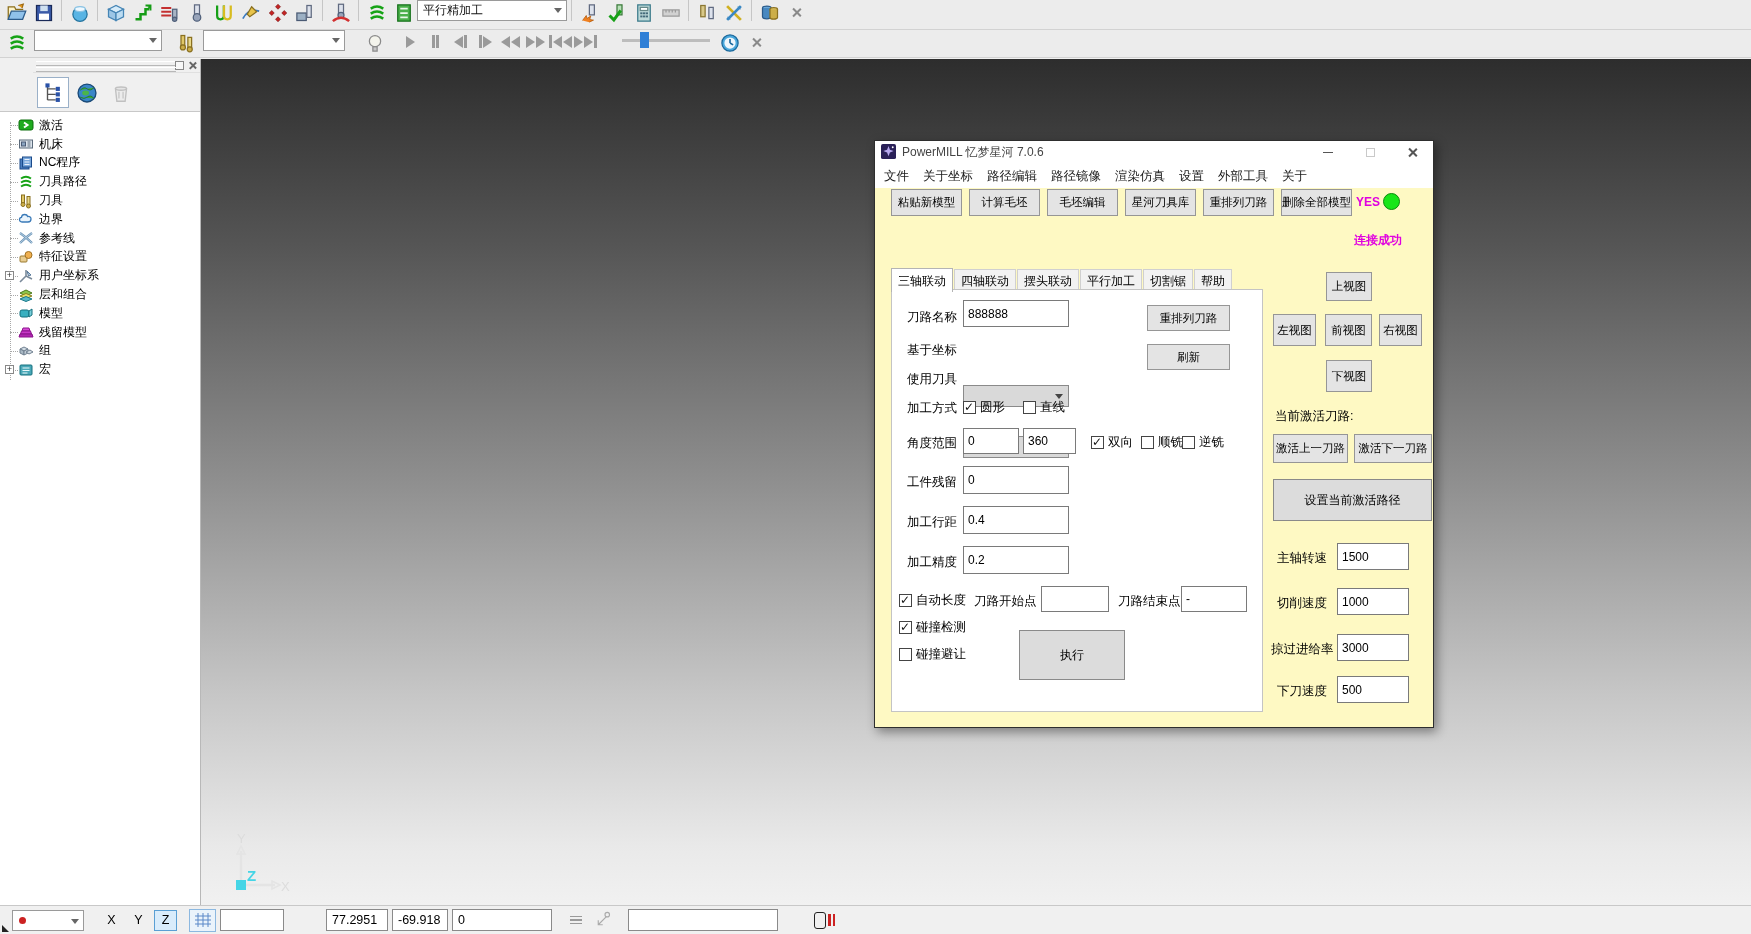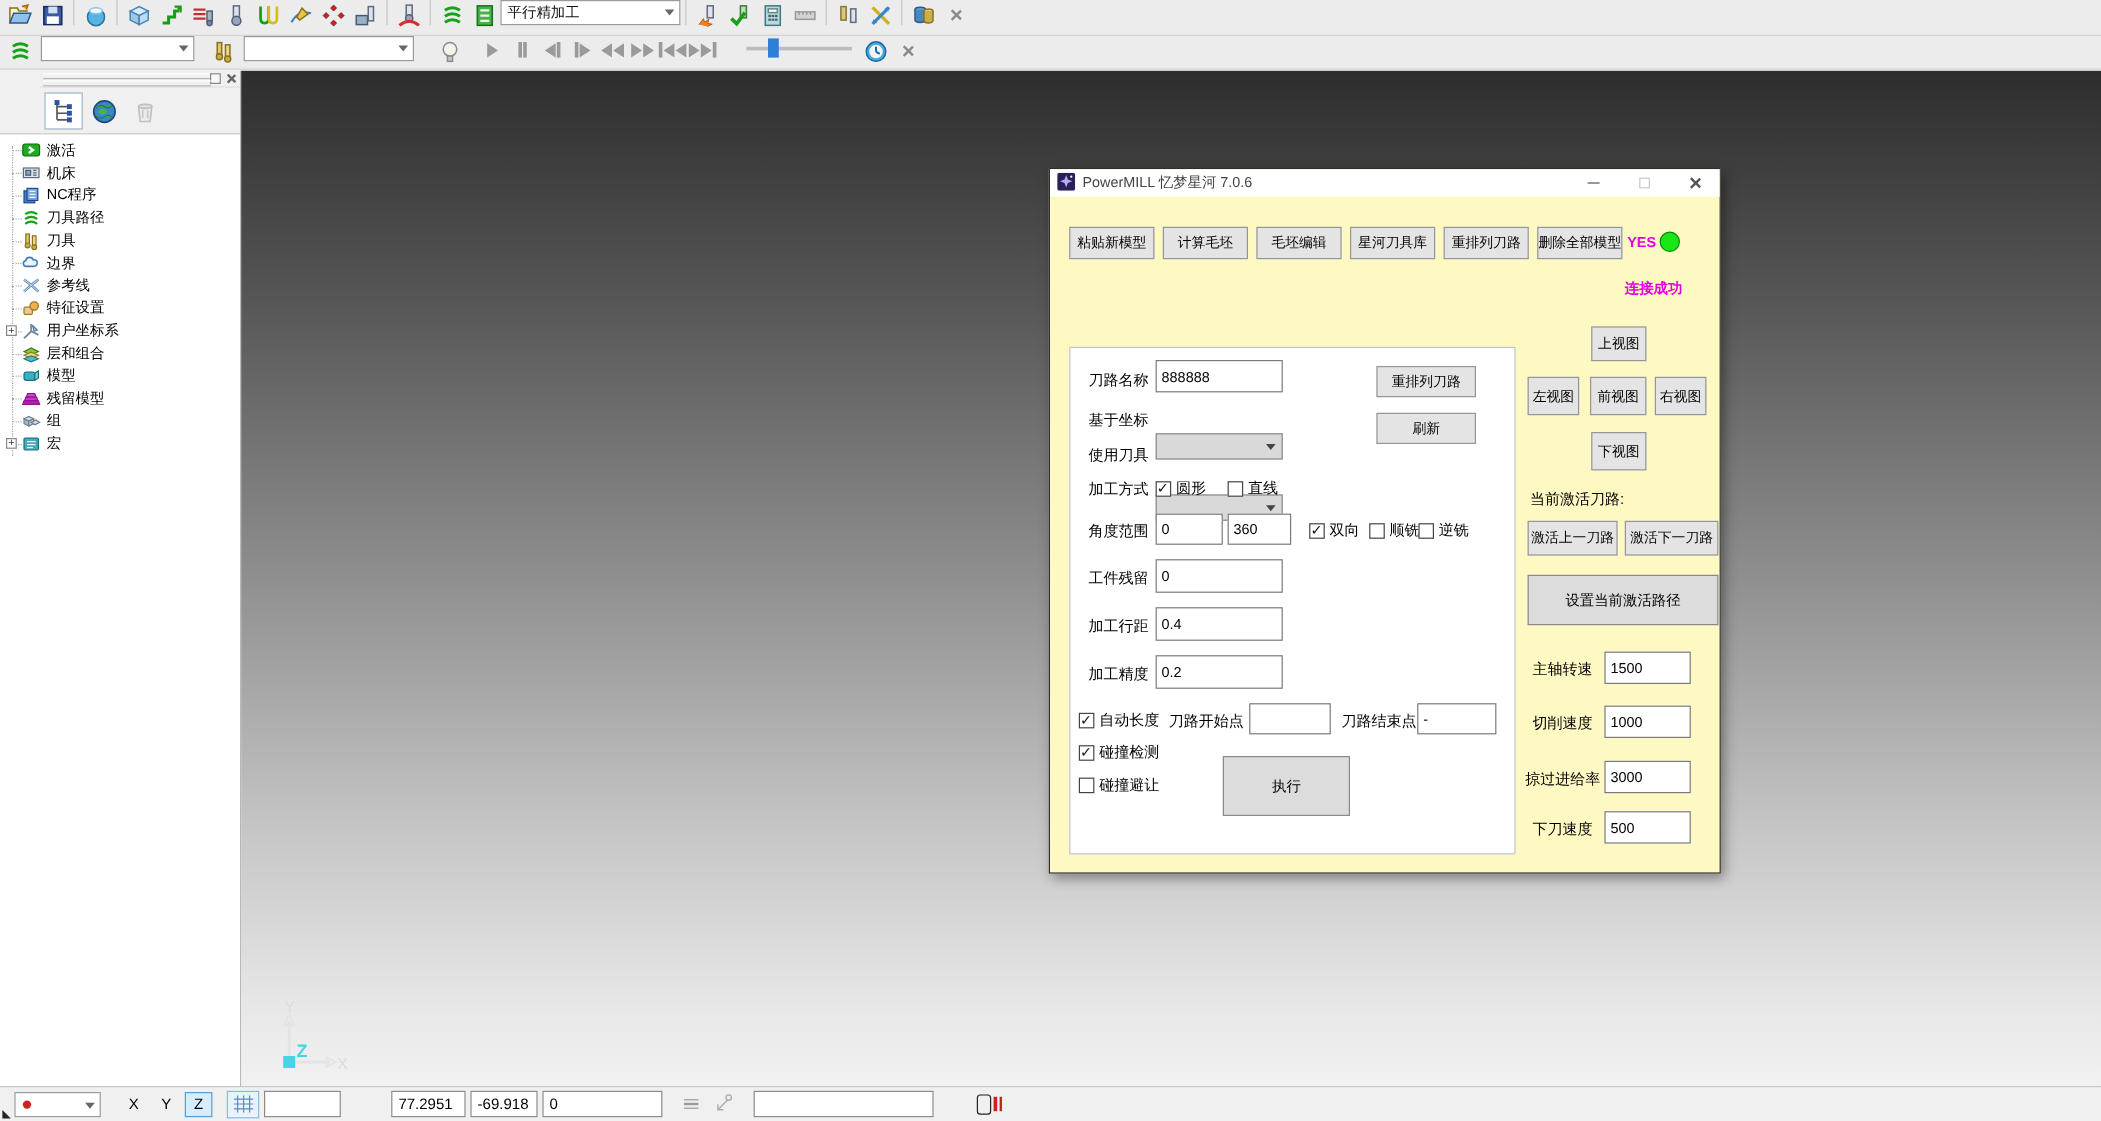--- a/index.html
+++ b/index.html
@@ -509,33 +509,51 @@
             <span class="minbar"></span>
           </span>
         <span class="dcb">
             <span class="maxbox"></span>
           </span>
         <span class="dcb">
             <span class="closex"></span>
           </span>
       </span>
     </div>
+    <div class="dmenu">
+      <span>文件</span>
+      <span>关于坐标</span>
+      <span>路径编辑</span>
+      <span>路径镜像</span>
+      <span>渲染仿真</span>
+      <span>设置</span>
+      <span>外部工具</span>
+      <span>关于</span>
+    </div>
 
     <div class="abs" style="left:16px;top:48px;display:flex;gap:7px">
       <button class="btn" style="width:71px;height:27px">粘贴新模型</button>
       <button class="btn" style="width:71px;height:27px">计算毛坯</button>
       <button class="btn" style="width:71px;height:27px">毛坯编辑</button>
       <button class="btn" style="width:71px;height:27px">星河刀具库</button>
       <button class="btn" style="width:71px;height:27px">重排列刀路</button>
       <button class="btn" style="width:71px;height:27px">删除全部模型</button>
     </div>
     <span class="abs magenta" style="left:481px;top:54px">YES</span>
     <span class="abs greendot" style="left:508px;top:52px"></span>
     <span class="abs magenta" style="left:479px;top:91px">连接成功</span>
 
+    <div class="abs dtabs" style="left:16px;top:127px">
+      <span class="dtab active">三轴联动</span>
+      <span class="dtab">四轴联动</span>
+      <span class="dtab">摆头联动</span>
+      <span class="dtab">平行加工</span>
+      <span class="dtab">切割锯</span>
+      <span class="dtab">帮助</span>
+    </div>
     <div class="dpanel"></div>
 
     <span class="abs flabel" style="left:32px;top:168px">刀路名称</span>
     <input class="abs fin" style="left: 88px; top: 159px; width: 106px; height: 27px;" readonly="" value="888888">
     <button class="abs btn" style="left:272px;top:164px;width:83px;height:26px">重排列刀路</button>
 
     <span class="abs flabel" style="left:32px;top:201px">基于坐标</span>
     <div class="abs fcombo" style="left:88px;top:197px;width:106px;height:22px">
         <span class="chev"></span>
       </div>

